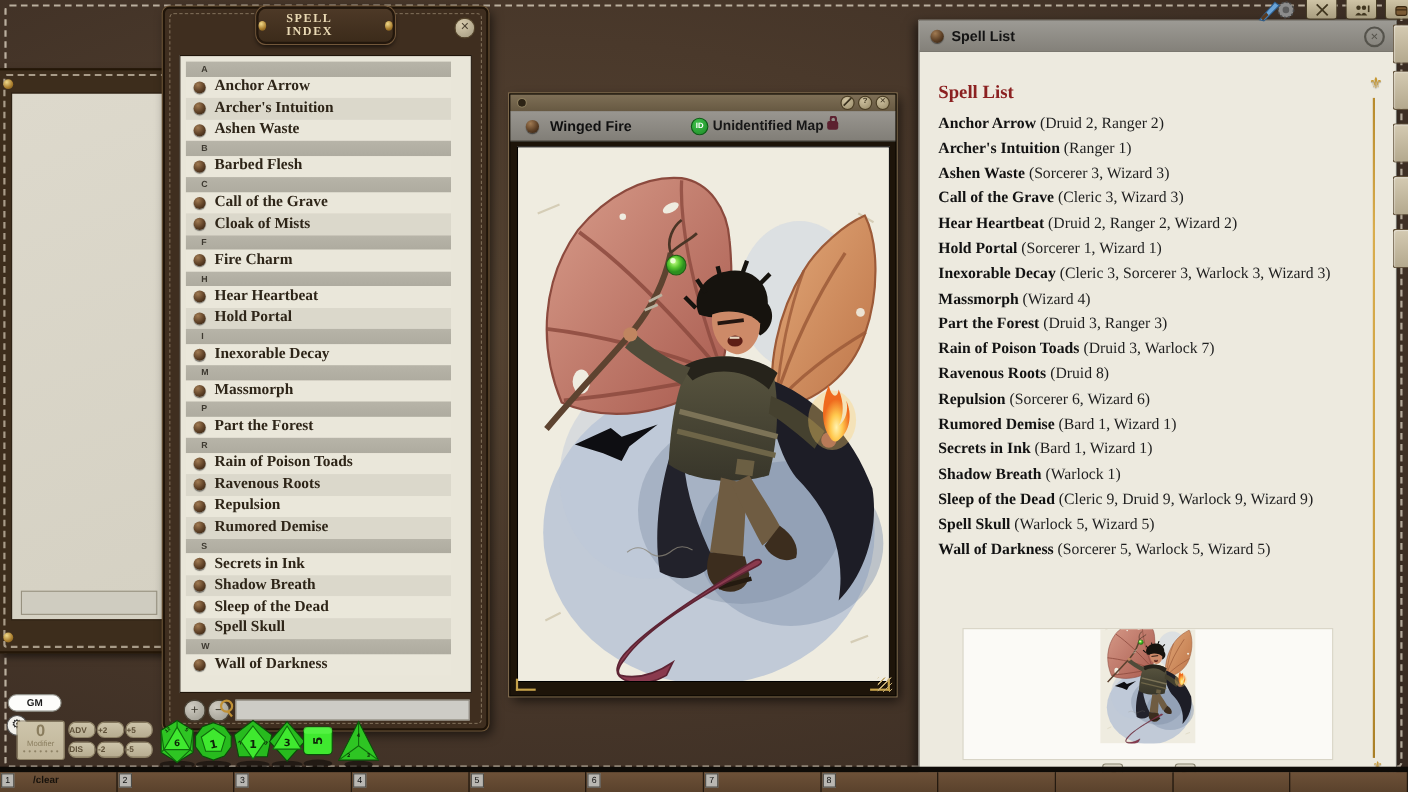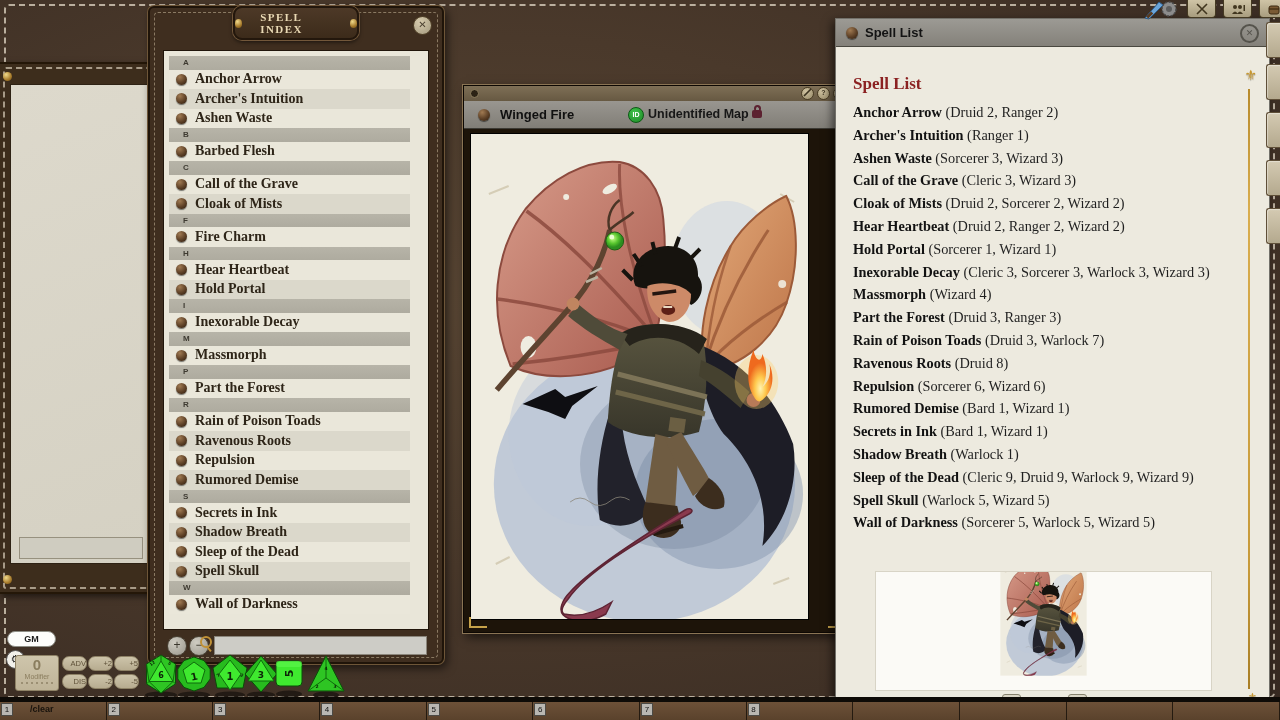--- a/index.html
+++ b/index.html
@@ -56,21 +56,21 @@
   .si-btn{position:absolute;width:18px;height:18px;border-radius:50%;
     background:radial-gradient(circle at 35% 30%, #cfccc2, #9a978c);border:1px solid #4a4336;
     color:#3b372d;font-size:12px;line-height:17px;text-align:center;}
   #si-search{position:absolute;left:64px;top:628px;width:203px;height:17px;background:#cdccc6;
     border:1px solid #8a857b;font-size:11px;padding:0 4px;}
   #si-mag{position:absolute;left:50px;top:628px;width:8px;height:8px;border:2px solid #c09136;border-radius:50%;}
   #si-mag::after{content:"";position:absolute;left:6px;top:8px;width:2px;height:6px;background:#c09136;transform:rotate(-40deg);}
 
   
   #imgwin{left:463px;top:85px;width:350px;height:546px;background:#1d1409;
-    border:1px solid #0d0803;box-shadow:0 0 0 1px #8a7454, 3px 4px 10px rgba(0,0,0,.65);padding-left:37px;}
+    border:1px solid #0d0803;box-shadow:0 0 0 1px #8a7454, 3px 4px 10px rgba(0,0,0,.65);}
   #iw-topbar{position:absolute;left:0;top:0;right:0;height:15px;
     background:linear-gradient(#7e6f56,#675942);border-bottom:1px solid #352a18;
     display:flex;align-items:center;}
   #iw-topbar .dot{width:7px;height:7px;border-radius:50%;background:#2c2315;margin-left:6px;border:1px solid #8f8060;}
   .mini-ic{width:11px;height:11px;border-radius:50%;background:radial-gradient(circle at 35% 30%,#cfc2a0,#978a68);
     border:1px solid #4a3d24;color:#3c3категория category categorized320;color:#3c3320;font-size:7px;line-height:10px;text-align:center;font-weight:bold;margin-left:3px;}
   #iw-title{position:absolute;left:0;top:15px;right:0;height:27px;
     background:linear-gradient(#999690,#817e77);border-bottom:1px solid #3c3a34;}
   #iw-title .rivet{position:absolute;left:14px;top:8px;}
   #iw-title .t{position:absolute;left:36px;top:6px;font-size:13px;font-weight:bold;color:#101010;}
@@ -131,22 +131,22 @@
     border-radius:8px;font-size:9px;font-weight:bold;color:#1c1c1c;text-align:center;line-height:14px;}
   #gear-btn{left:6px;top:650px;width:17px;height:17px;border-radius:50%;background:#f2f1ec;
     border:1px solid #555;color:#222;font-size:11px;line-height:16px;text-align:center;}
   #mod-box{left:15px;top:655px;width:42px;height:34px;background:linear-gradient(#cec5ab,#bfb498);
     border:1px solid #8e8266;border-radius:3px;text-align:center;}
   #mod-box .v{font-size:15px;font-weight:bold;color:#8a7d5e;line-height:16px;margin-top:1px;}
   #mod-box .l{font-size:7px;color:#8a7d5e;line-height:7px;}
   #mod-box .dots{display:flex;gap:3px;justify-content:center;margin-top:2px;}
   #mod-box .dots i{width:2px;height:2px;border-radius:50%;background:#8e8266;}
   .mod-btn{position:absolute;width:23px;height:13px;background:linear-gradient(#cdc4aa,#b7ac90);
-    border:1px solid #8e8266;border-radius:7px;font-size:7.5px;font-weight:normal;color:#5f5139;
-    text-align:right;line-height:13px;}
+    border:1px solid #8e8266;border-radius:7px;font-size:7.5px;font-weight:bold;color:#5f5139;
+    text-align:left;line-height:13px;}
 
   
   #hot-shadow{position:absolute;left:0;top:697px;width:1280px;height:5px;background:#0e0b07;}
   #hotbar{position:absolute;left:0;top:702px;width:1280px;height:18px;background:#1c140d;display:flex;}
   .hb-cell{flex:0 0 106.66px;height:18px;background:linear-gradient(#6d5138,#5a422c);
     border-right:1px solid #241a10;position:relative;box-sizing:border-box;}
   .hb-num{position:absolute;left:1px;top:1px;min-width:8px;height:11px;padding:0 1px;background:#b9b7b2;
     border:1px solid #4c4a45;font-size:8px;color:#111;line-height:11px;text-align:center;}
   .hb-label{position:absolute;left:30px;top:2px;font-size:9px;color:#17120c;font-weight:bold;}
 
@@ -411,21 +411,20 @@
       <span class="rivet"></span>
       <span class="t">Spell List</span>
       <span id="p-close">✕</span>
     </div>
     <div id="p-head">Spell List</div>
     <div id="p-entries">
       <div class="pe"><b>Anchor Arrow</b><span> (Druid 2, Ranger 2)</span></div>
       <div class="pe"><b>Archer's Intuition</b><span> (Ranger 1)</span></div>
       <div class="pe"><b>Ashen Waste</b><span> (Sorcerer 3, Wizard 3)</span></div>
       <div class="pe"><b>Call of the Grave</b><span> (Cleric 3, Wizard 3)</span></div>
-      <div class="pe"><b>Cloak of Mists</b><span> (Druid 2, Sorcerer 2, Wizard 2)</span></div>
       <div class="pe"><b>Hear Heartbeat</b><span> (Druid 2, Ranger 2, Wizard 2)</span></div>
       <div class="pe"><b>Hold Portal</b><span> (Sorcerer 1, Wizard 1)</span></div>
       <div class="pe"><b>Inexorable Decay</b><span> (Cleric 3, Sorcerer 3, Warlock 3, Wizard 3)</span></div>
       <div class="pe"><b>Massmorph</b><span> (Wizard 4)</span></div>
       <div class="pe"><b>Part the Forest</b><span> (Druid 3, Ranger 3)</span></div>
       <div class="pe"><b>Rain of Poison Toads</b><span> (Druid 3, Warlock 7)</span></div>
       <div class="pe"><b>Ravenous Roots</b><span> (Druid 8)</span></div>
       <div class="pe"><b>Repulsion</b><span> (Sorcerer 6, Wizard 6)</span></div>
       <div class="pe"><b>Rumored Demise</b><span> (Bard 1, Wizard 1)</span></div>
       <div class="pe"><b>Secrets in Ink</b><span> (Bard 1, Wizard 1)</span></div>

